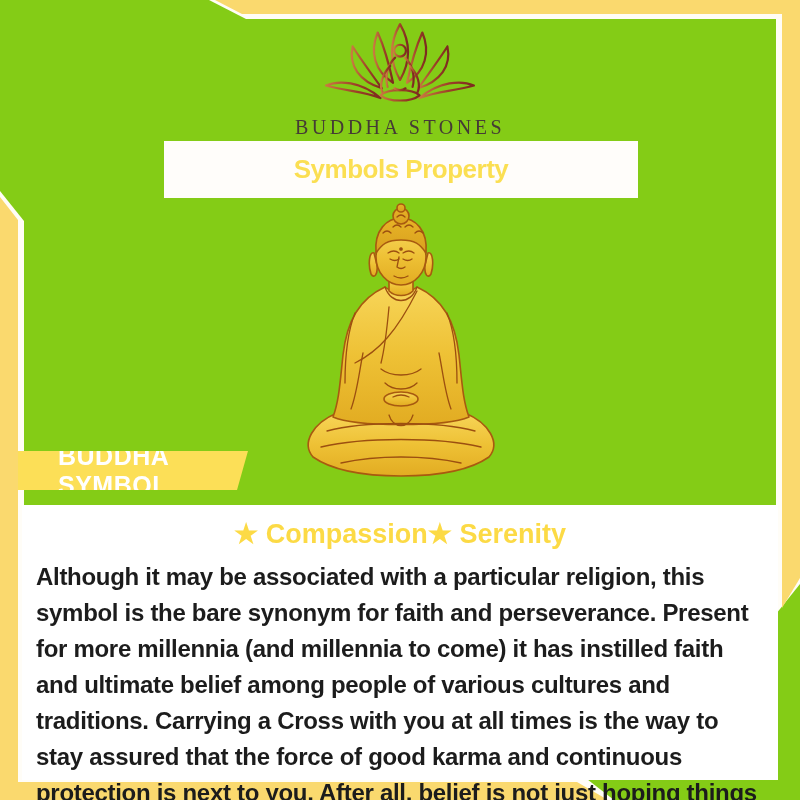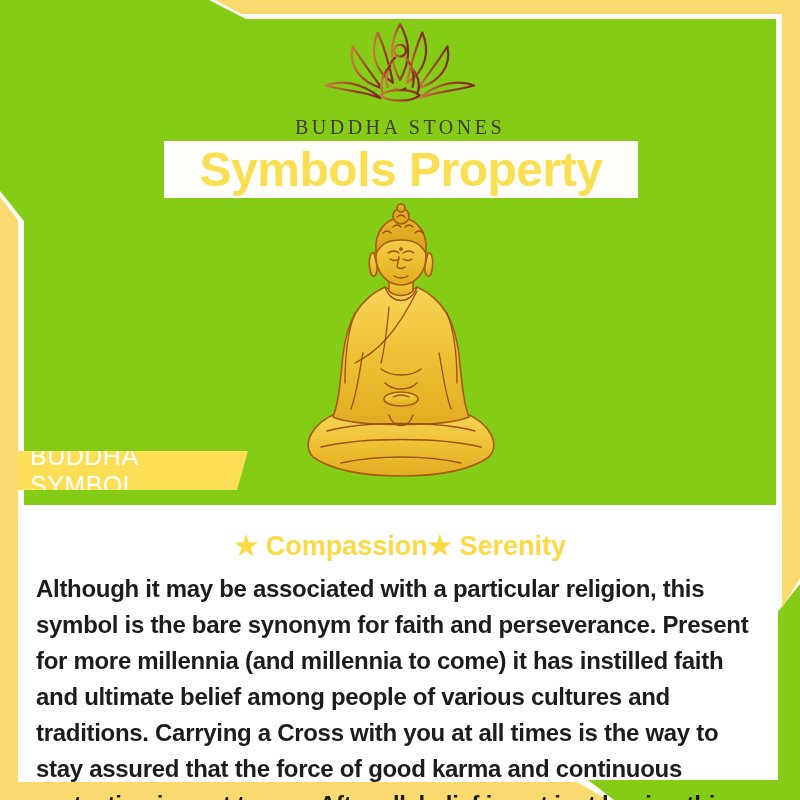--- a/index.html
+++ b/index.html
@@ -16,41 +16,41 @@
   .brand{
     margin-top:4px;font-family:"Liberation Serif",serif;font-size:20px;
     letter-spacing:3.5px;color:#453b35;font-weight:400;
   }
   
   .title-band{
     position:absolute;left:164px;top:141px;width:474px;height:57px;
     background:#fffdfa;display:flex;align-items:center;justify-content:center;
   }
   .title-band .title{
-    font-size:48px;font-weight:700;color:#fbdf52;letter-spacing:-0.5px;
+    font-size:26px;font-weight:700;color:#fbdf52;letter-spacing:-0.5px;
   }
   
   .statue-wrap{position:absolute;left:293px;top:203px;width:216px;height:284px;}
   .statue-wrap svg{width:100%;height:100%;display:block;}
   
   .ribbon{
     position:absolute;left:18px;top:451px;width:230px;height:39px;
     background:#fcdf57;display:flex;align-items:center;
     clip-path:polygon(0 0,100% 0,calc(100% - 11px) 100%,0 100%);
   }
   .ribbon .ribbon-label{
-    padding-left:12px;color:#ffffff;font-size:25px;font-weight:400;letter-spacing:0.5px;
+    padding-left:40px;color:#ffffff;font-size:25px;font-weight:700;letter-spacing:0.5px;
   }
   
   .panel{
     position:absolute;left:22px;top:505px;width:756px;height:275px;
     background:#ffffff;
   }
   .subtitle{
-    margin-top:25px;text-align:center;font-size:27px;font-weight:700;
+    margin-top:13px;text-align:center;font-size:27px;font-weight:700;
     color:#fcda45;letter-spacing:0px;
   }
   .paragraph{
     margin:9px 14px 0 14px;font-size:24px;font-weight:700;color:#1c1c1c;
     line-height:1.5;letter-spacing:-0.3px;text-align:left;
   }
 </style>
 </head>
 <body>
 

